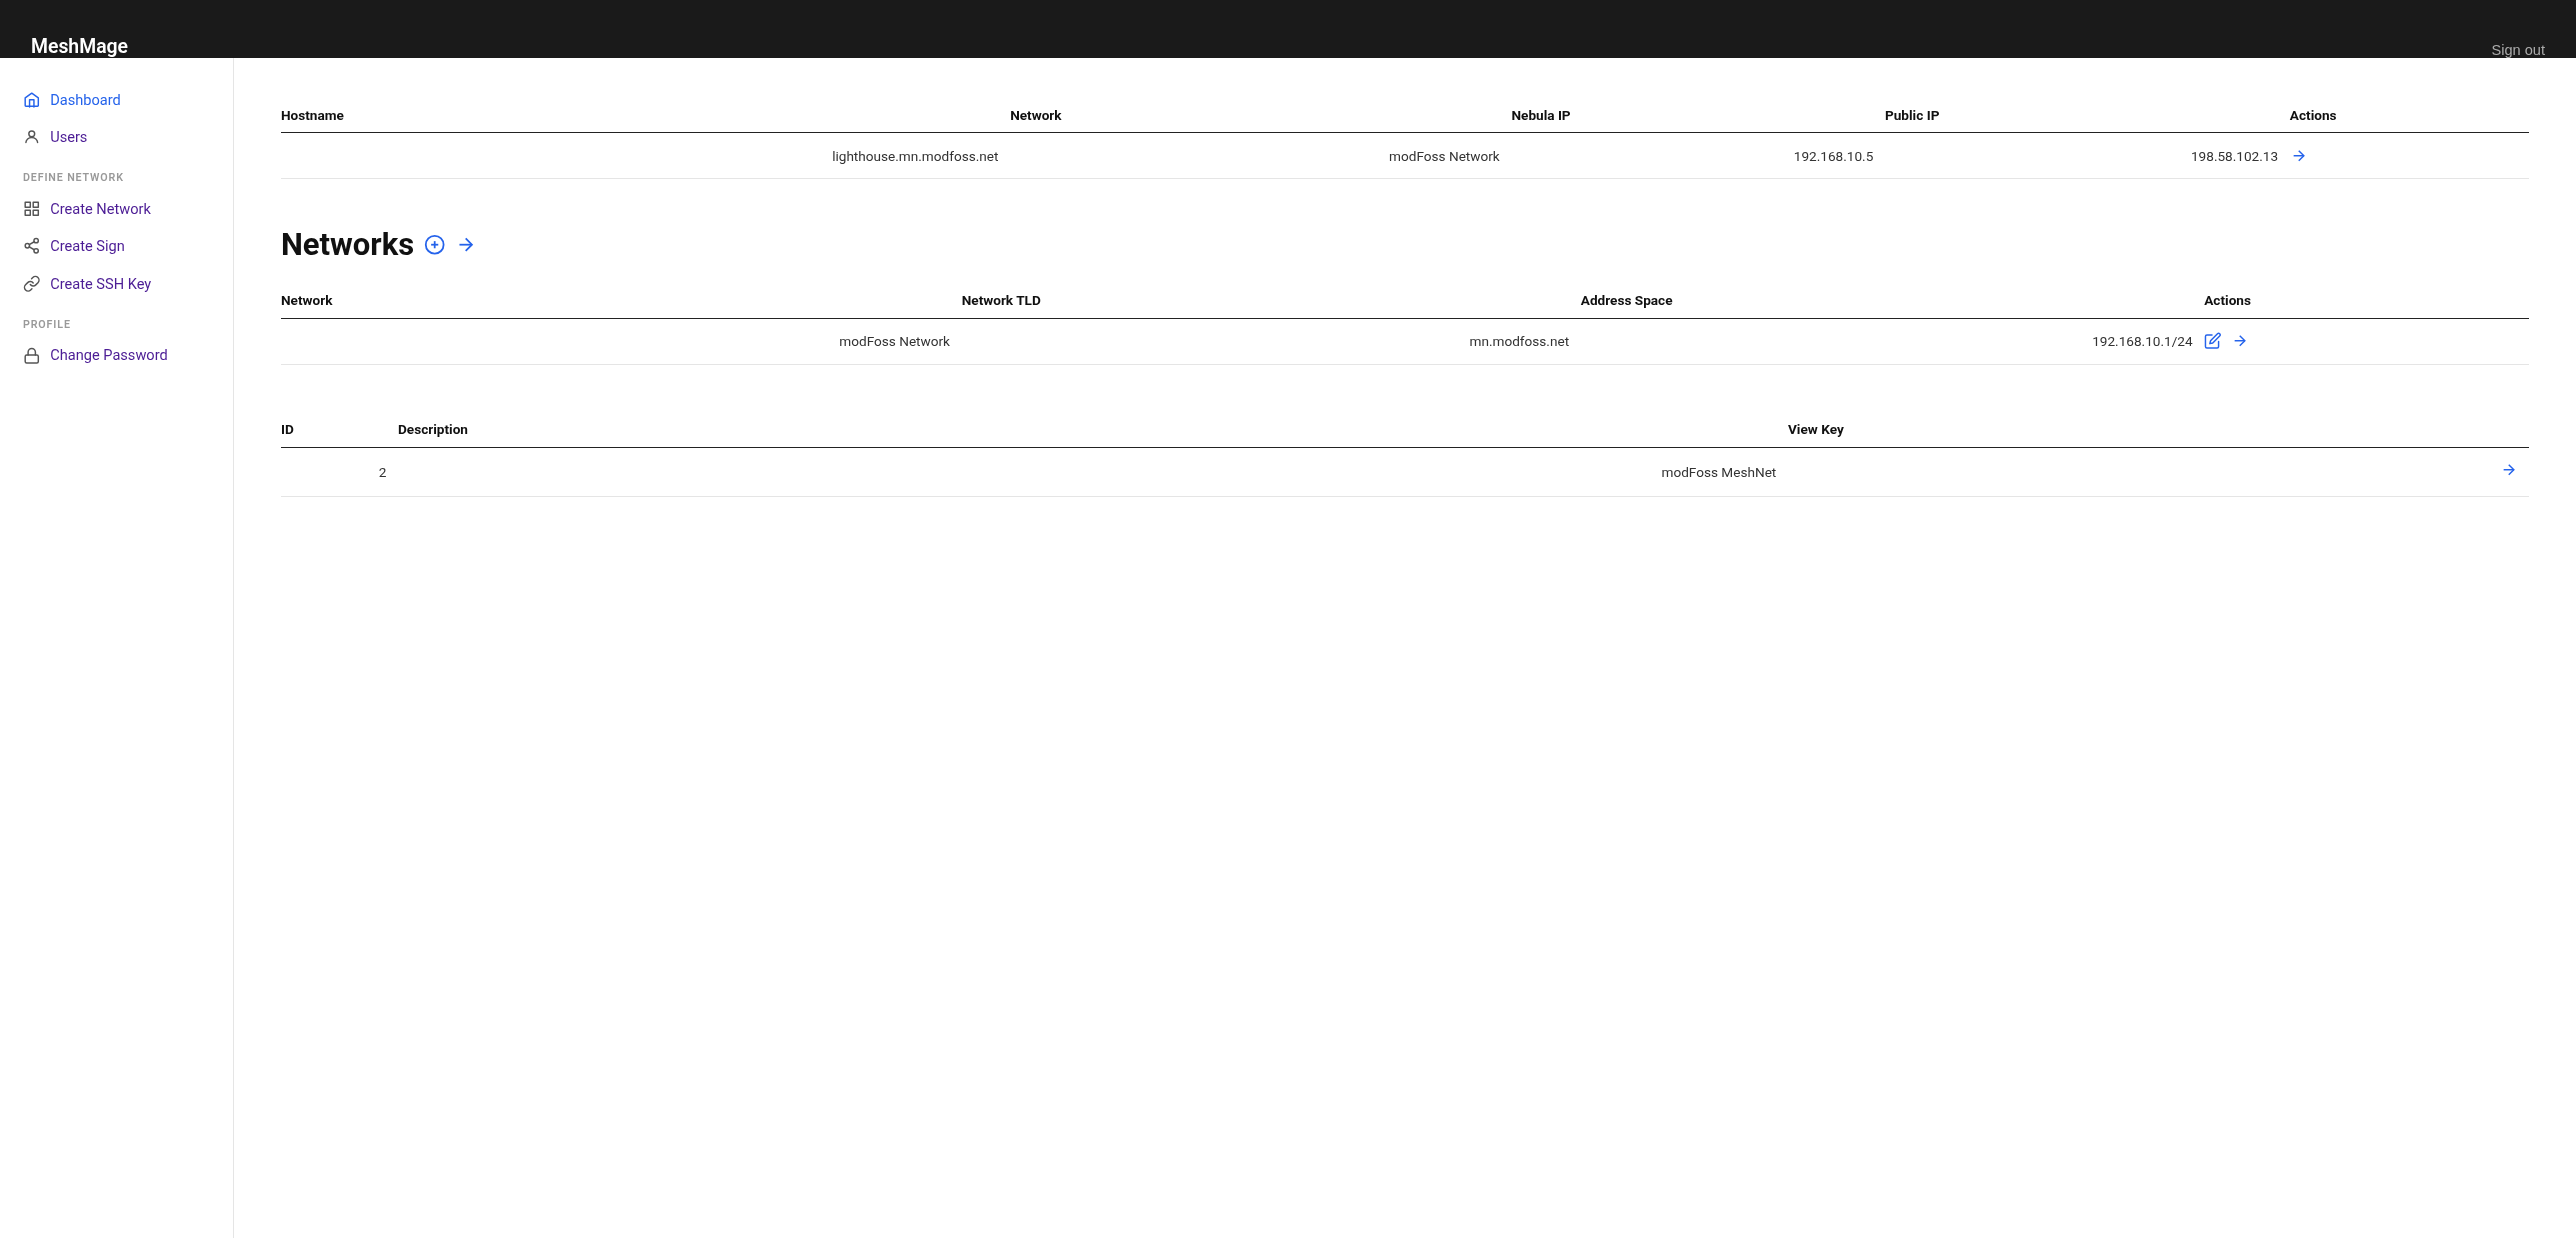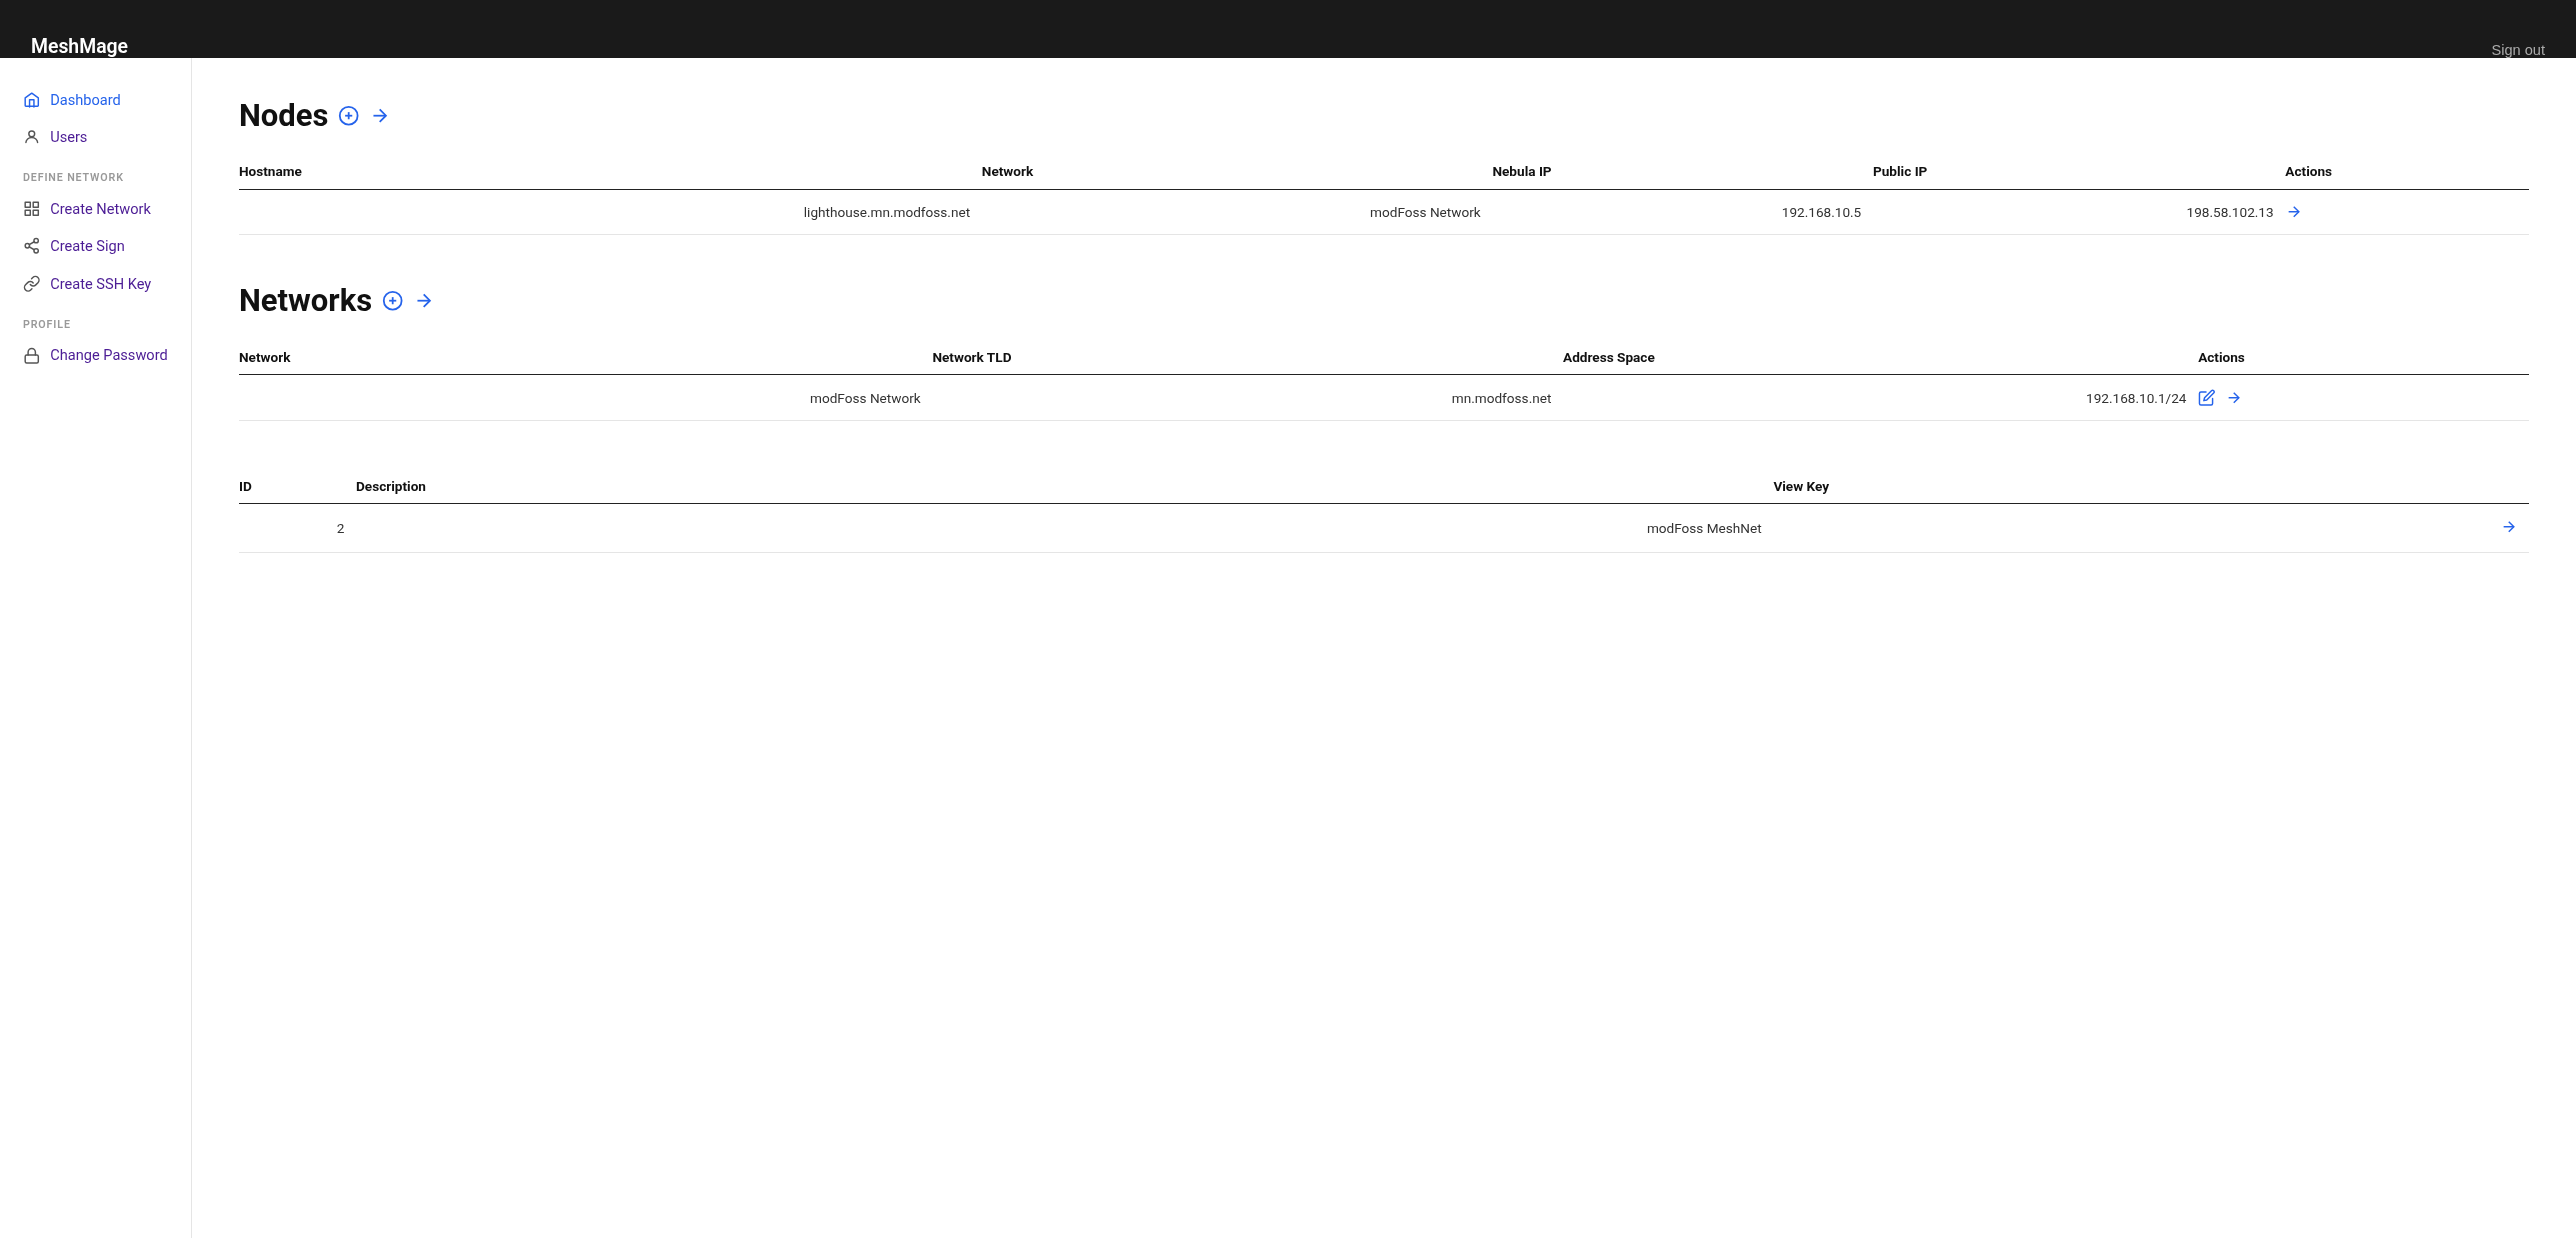--- a/index.html
+++ b/index.html
@@ -32,21 +32,21 @@
 
     
     .layout {
       display: flex;
       flex: 1;
       overflow: hidden;
     }
 
     
     .sidebar {
-      width: 192px;
+      width: 234px;
       background: #fff;
       border-right: 1px solid #e5e5e5;
       padding: 23px 0;
       flex-shrink: 0;
       overflow-y: auto;
     }
     .sidebar-nav-item {
       display: flex;
       align-items: center;
       gap: 9.7px;
@@ -226,36 +226,20 @@
           <path d="M7 11V7a5 5 0 0 1 10 0v4"></path>
         </svg>
       </span>
       <span>Change Password</span>
     </a>
   </nav>
 
   <main class="main">
 
     <section class="section">
-      <div class="section-header">
-        <h2 class="section-title">Nodes</h2>
-        <button class="icon-btn" title="Add Node">
-          <svg width="21.4" height="21.4" viewBox="0 0 24 24" fill="none" stroke="#2563eb" stroke-width="2">
-            <circle cx="12" cy="12" r="10"></circle>
-              <line x1="12" y1="8" x2="12" y2="16"></line>
-              <line x1="8" y1="12" x2="16" y2="12"></line>
-          </svg>
-        </button>
-        <button class="arrow-btn" title="View all nodes">
-          <svg width="21.4" height="21.4" viewBox="0 0 24 24" fill="none" stroke="#2563eb" stroke-width="2">
-            <line x1="5" y1="12" x2="19" y2="12"></line>
-              <polyline points="12 5 19 12 12 19"></polyline>
-          </svg>
-        </button>
-      </div>
       <table>
         <thead>
           <tr>
             <th>Hostname</th>
             <th>Network</th>
             <th>Nebula IP</th>
             <th>Public IP</th>
             <th>Actions</th>
           </tr>
         </thead>

